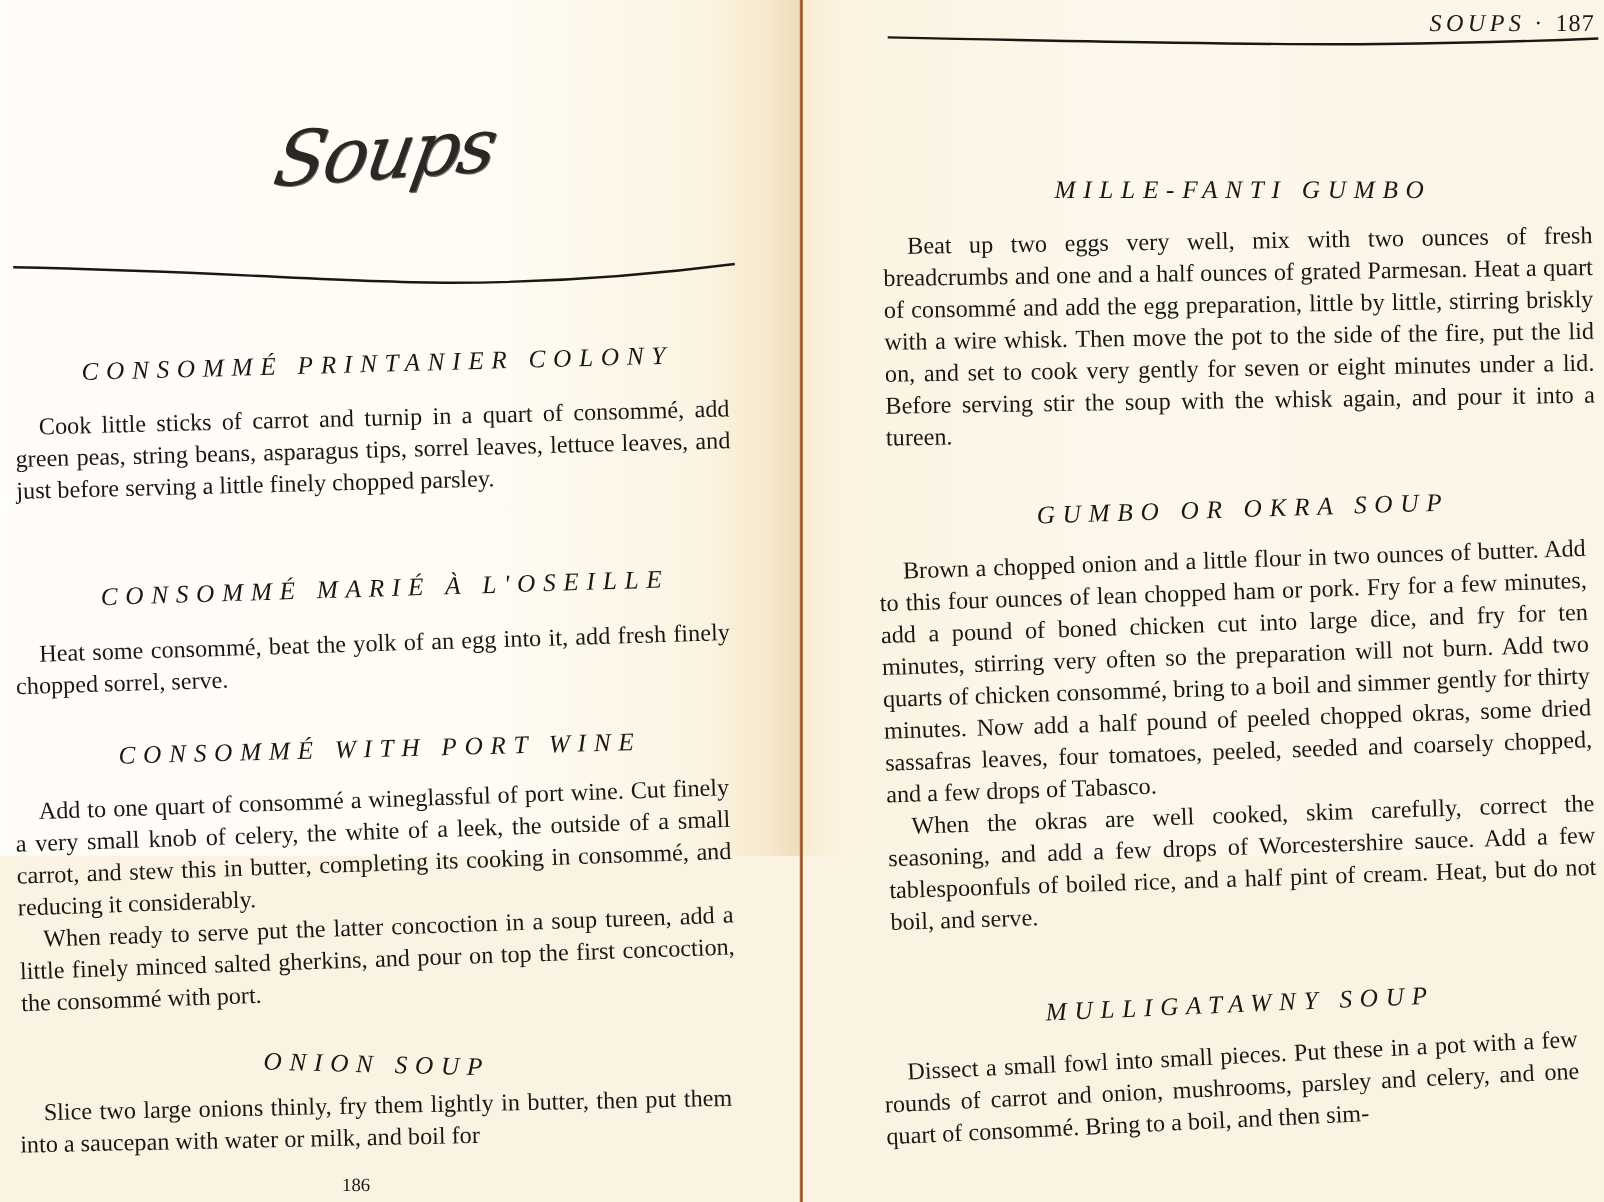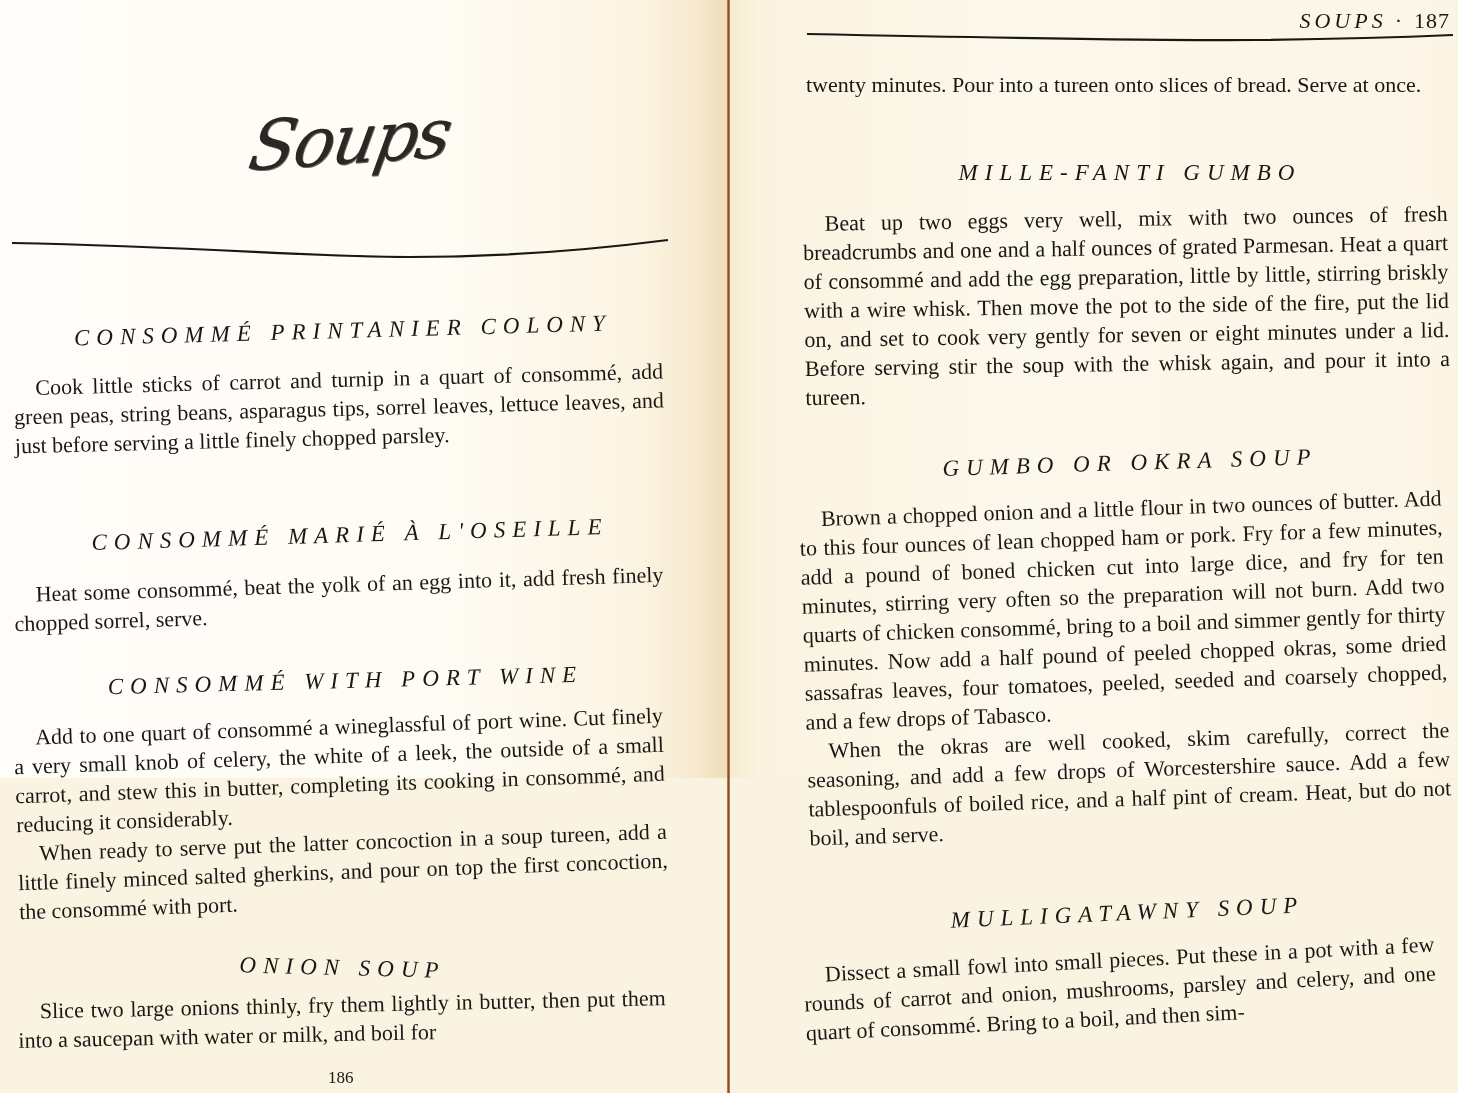--- a/index.html
+++ b/index.html
@@ -142,38 +142,35 @@
     <div class="recipe-body" style="left:16px; top:712px; width:650px; transform:rotate(-2deg);">
       <p>Add to one quart of consommé a wineglassful of port wine. Cut finely a very small knob of celery, the white of a leek, the outside of a small carrot, and stew this in butter, completing its cooking in consommé, and reducing it considerably.</p>
       <p>When ready to serve put the latter concoction in a soup tureen, add a little finely minced salted gherkins, and pour on top the first concoction, the consommé with port.</p>
     </div>
 
     <div class="recipe-title" style="left:225px; top:955px; width:235px; transform:rotate(1.5deg);">ONION SOUP</div>
     <div class="recipe-body" style="left:18px; top:990px; width:648px; transform:rotate(-1.2deg);">
       <p>Slice two large onions thinly, fry them lightly in butter, then put them into a saucepan with water or milk, and boil for</p>
     </div>
 
-    <div class="folio" style="left:328px; top:1068px;">186</div>
+    <div class="folio" style="left:311px; top:1068px;">186</div>
   </div>
 
   <div class="spine"></div>
 
   <div class="page page-right">
 
     <div class="running-head">
       <span>SOUPS</span><span class="dot">·</span><span class="num">187</span>
     </div>
 
     <svg class="head-rule" viewBox="0 0 650 20" preserveAspectRatio="none">
       <path d="M2 6 C 200 10, 350 13, 450 12 C 540 11, 600 9, 648 7" stroke="#1a1714" stroke-width="2.2" fill="none"></path>
     </svg>
 
-    <div class="recipe-body" style="left:76px; top:70px; width:643px;">
-      <p class="noindent">twenty minutes. Pour into a tureen onto slices of bread. Serve at once.</p>
-    </div>
 
     <div class="recipe-title" style="left:220px; top:160px; width:360px;">MILLE-FANTI GUMBO</div>
     <div class="recipe-body" style="left:74px; top:204px; width:645px; transform:rotate(-0.9deg);">
       <p>Beat up two eggs very well, mix with two ounces of fresh breadcrumbs and one and a half ounces of grated Parmesan. Heat a quart of consommé and add the egg preparation, little by little, stirring briskly with a wire whisk. Then move the pot to the side of the fire, put the lid on, and set to cook very gently for seven or eight minutes under a lid. Before serving stir the soup with the whisk again, and pour it into a tureen.</p>
     </div>
 
     <div class="recipe-title" style="left:185px; top:450px; width:430px; transform:rotate(-1.8deg);">GUMBO OR OKRA SOUP</div>
     <div class="recipe-body" style="left:74px; top:494px; width:643px; transform:rotate(-1.9deg);">
       <p>Brown a chopped onion and a little flour in two ounces of butter. Add to this four ounces of lean chopped ham or pork. Fry for a few minutes, add a pound of boned chicken cut into large dice, and fry for ten minutes, stirring very often so the preparation will not burn. Add two quarts of chicken consommé, bring to a boil and simmer gently for thirty minutes. Now add a half pound of peeled chopped okras, some dried sassafras leaves, four tomatoes, peeled, seeded and coarsely chopped, and a few drops of Tabasco.</p>
       <p>When the okras are well cooked, skim carefully, correct the seasoning, and add a few drops of Worcestershire sauce. Add a few tablespoonfuls of boiled rice, and a half pint of cream. Heat, but do not boil, and serve.</p>

